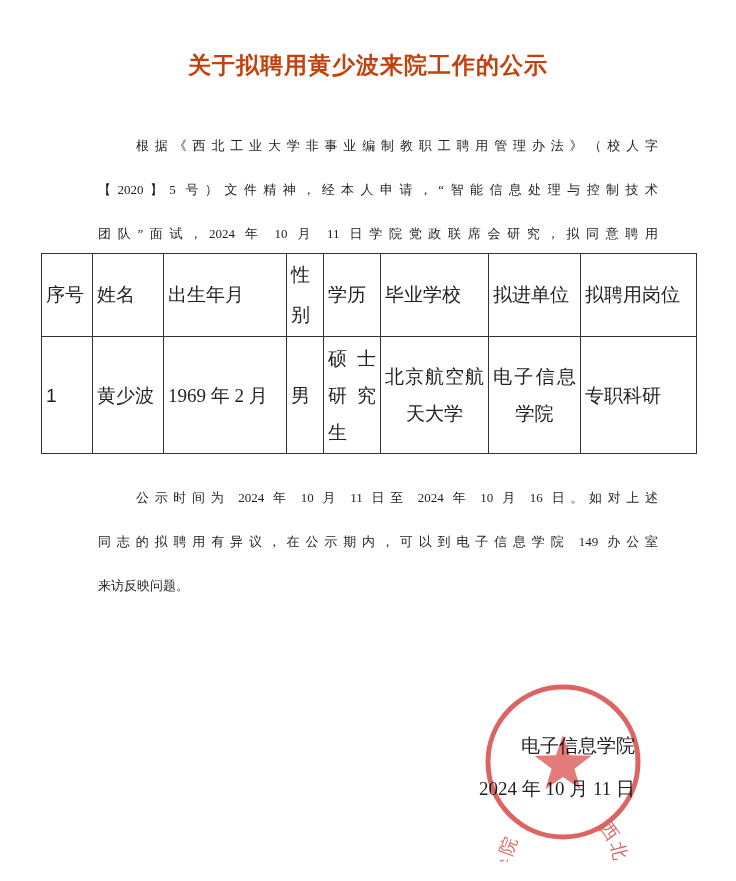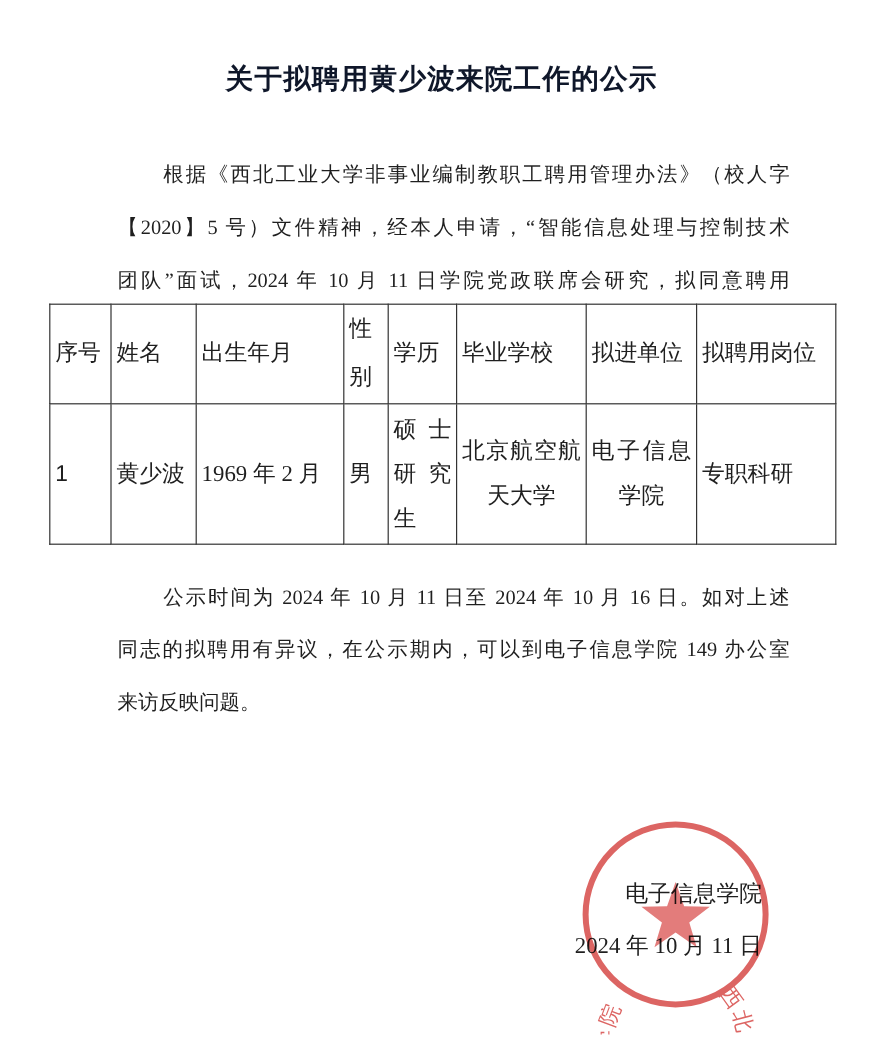--- a/index.html
+++ b/index.html
@@ -4,25 +4,25 @@
 <style>
   html,body { margin:0; padding:0; background:#ffffff; }
   .page {
     position:relative; width:736px; height:881px; background:#ffffff;
     font-family:"Liberation Serif","DejaVu Serif",serif;
     color:#1f1f1f; overflow:hidden;
   }
   .title {
     padding-top:50px; text-align:center;
     font-family:"Liberation Sans","DejaVu Sans",sans-serif;
-    font-weight:700; font-size:23px; line-height:30px; color:#0f172a;
+    font-weight:700; font-size:23px; line-height:30px; color:#c2410c;
     letter-spacing:1px;
   }
   .para {
-    margin:0 78px 0 98px; font-size:17px; line-height:44px;
+    margin:0 78px 0 98px; font-size:13px; line-height:44px;
   }
   .para.intro { margin-top:44px; }
   .para.notice { margin-top:22px; }
   .ln { text-align:justify; }
   .ln.full { text-align-last:justify; }
   .ln.indent { text-indent:38px; }
 
   table.roster {
     border-collapse:collapse; table-layout:fixed;
     margin:-3px 0 0 41px; width:655px; font-size:19px; color:#1f1f1f;

